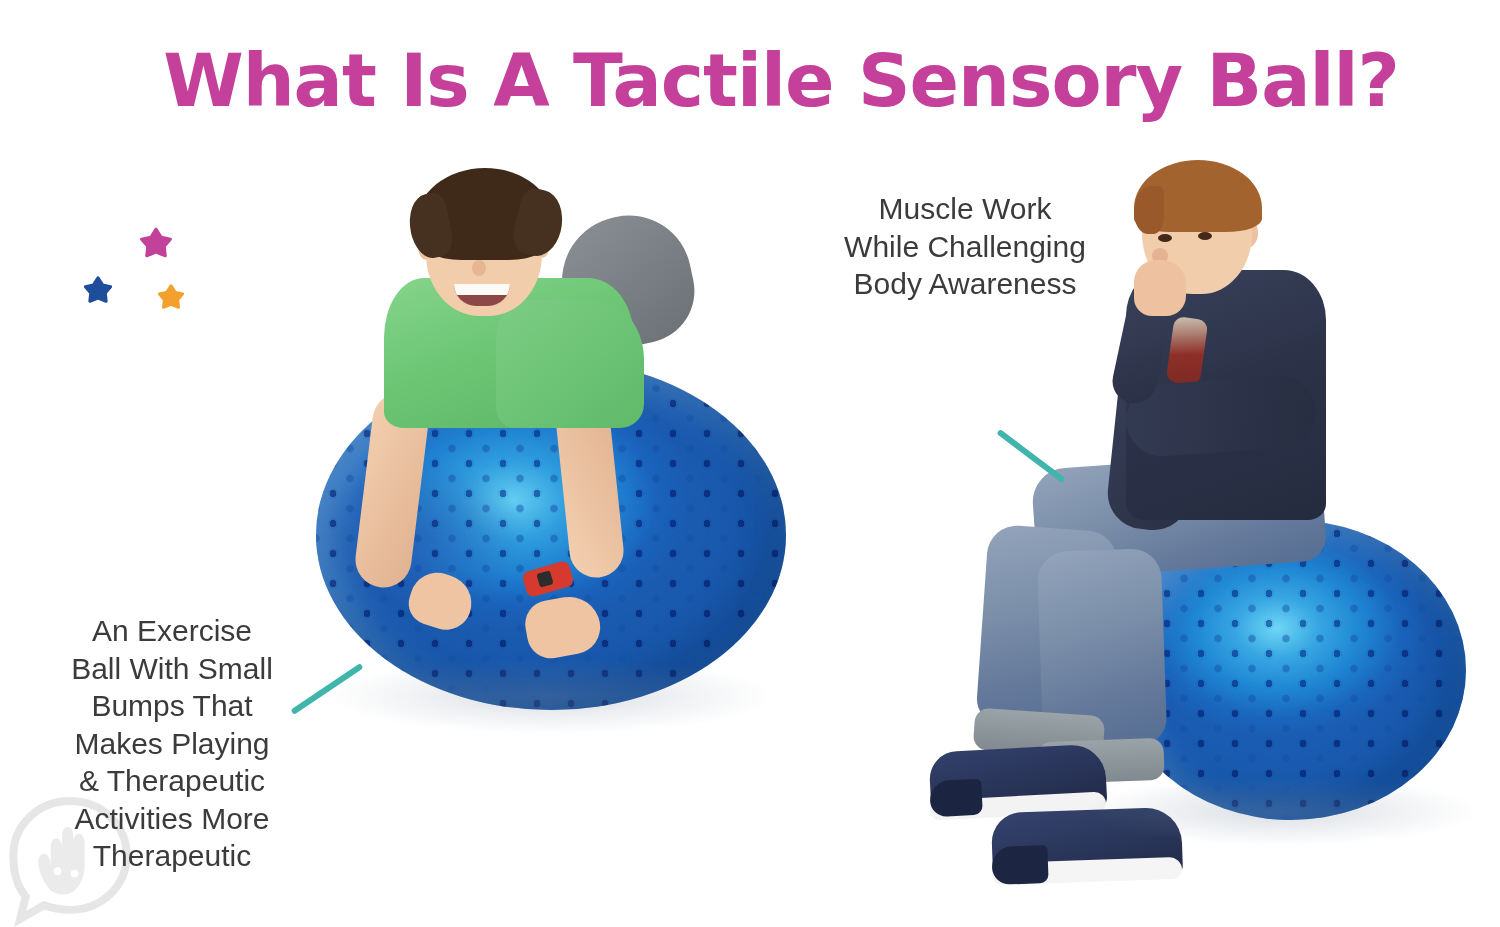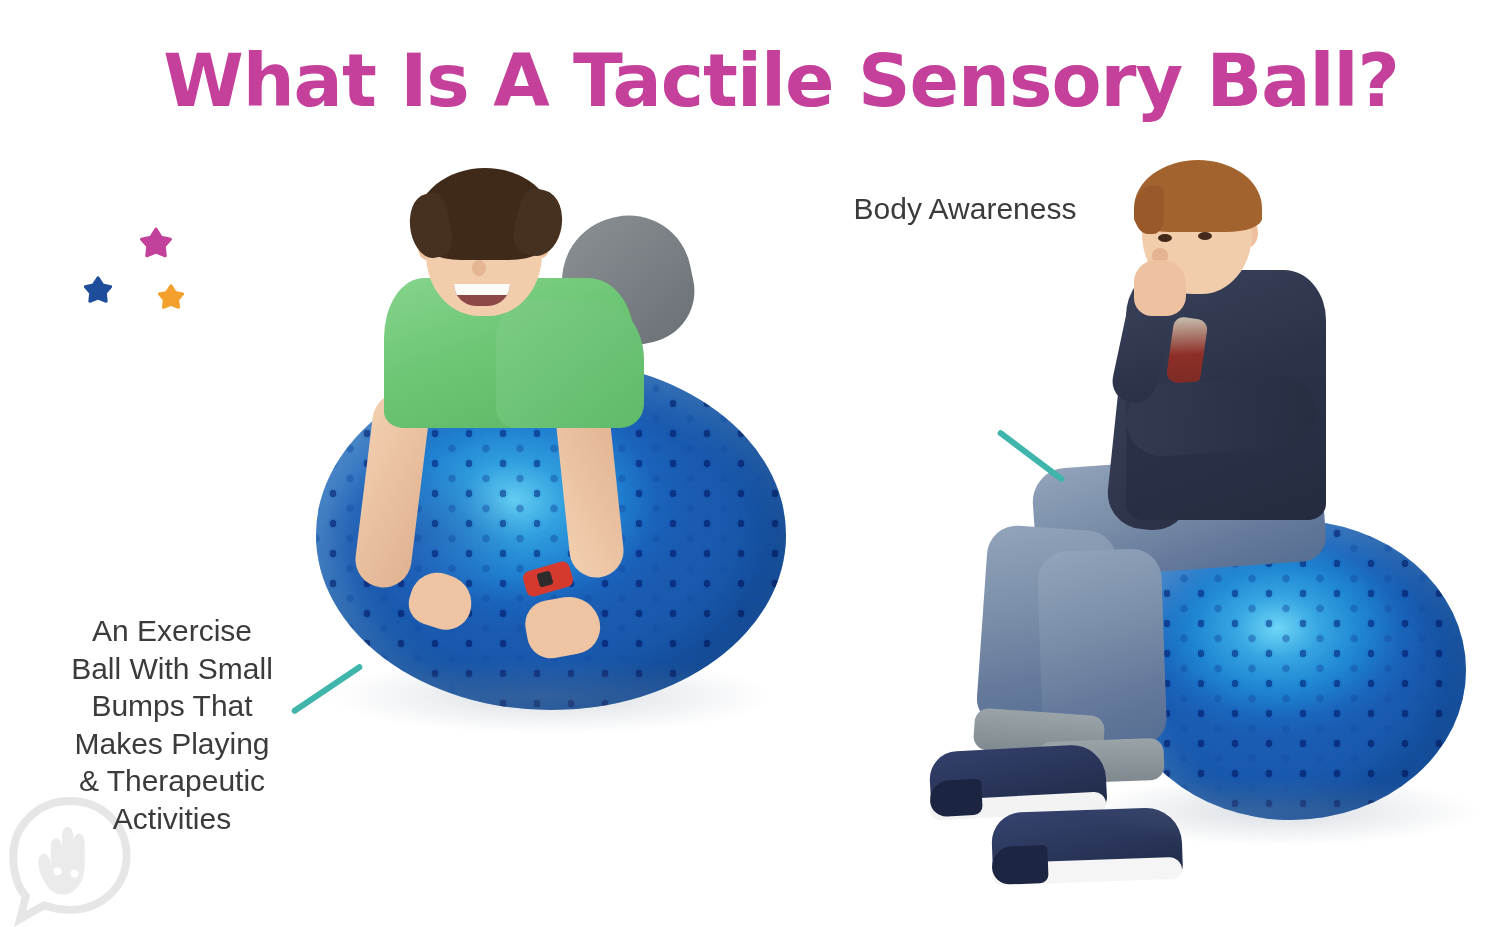--- a/index.html
+++ b/index.html
@@ -288,24 +288,27 @@
 
   <div class="connector conn-left"></div>
   <div class="connector conn-right"></div>
 
   <div class="callout callout-left">
     <span class="ln">An Exercise</span>
     <span class="ln">Ball With Small</span>
     <span class="ln">Bumps That</span>
     <span class="ln">Makes Playing</span>
     <span class="ln">&amp; Therapeutic</span>
-    <span class="ln">Activities</span>
+    <span class="ln">Activities More</span>
+    <span class="ln">Therapeutic</span>
   </div>
 
   <div class="callout callout-right">
+    <span class="ln">Muscle Work</span>
+    <span class="ln">While Challenging</span>
     <span class="ln">Body Awareness</span>
   </div>
 
   <svg class="watermark" viewBox="0 0 120 120">
     <path d="M60 8 C88 8 110 29 110 56 C110 83 88 104 60 104 C52 104 44 102.6 37 100
              L16 112 L21 92 C13 83 10 70 10 56 C10 29 32 8 60 8 Z" fill="none" stroke="#d3d3d3" stroke-width="7"></path>
     <path d="M42 86 C36 78 32 70 32 62 C32 56 36 53 39 55 C42 57 43 62 43 66
              L43 48 C43 43 46 40 49 41 C52 42 53 46 53 50
              L53 38 C53 33 56 30 59 31 C62 32 63 36 63 40
              L63 44 C63 39 66 36 69 37 C72 38 73 42 73 46

